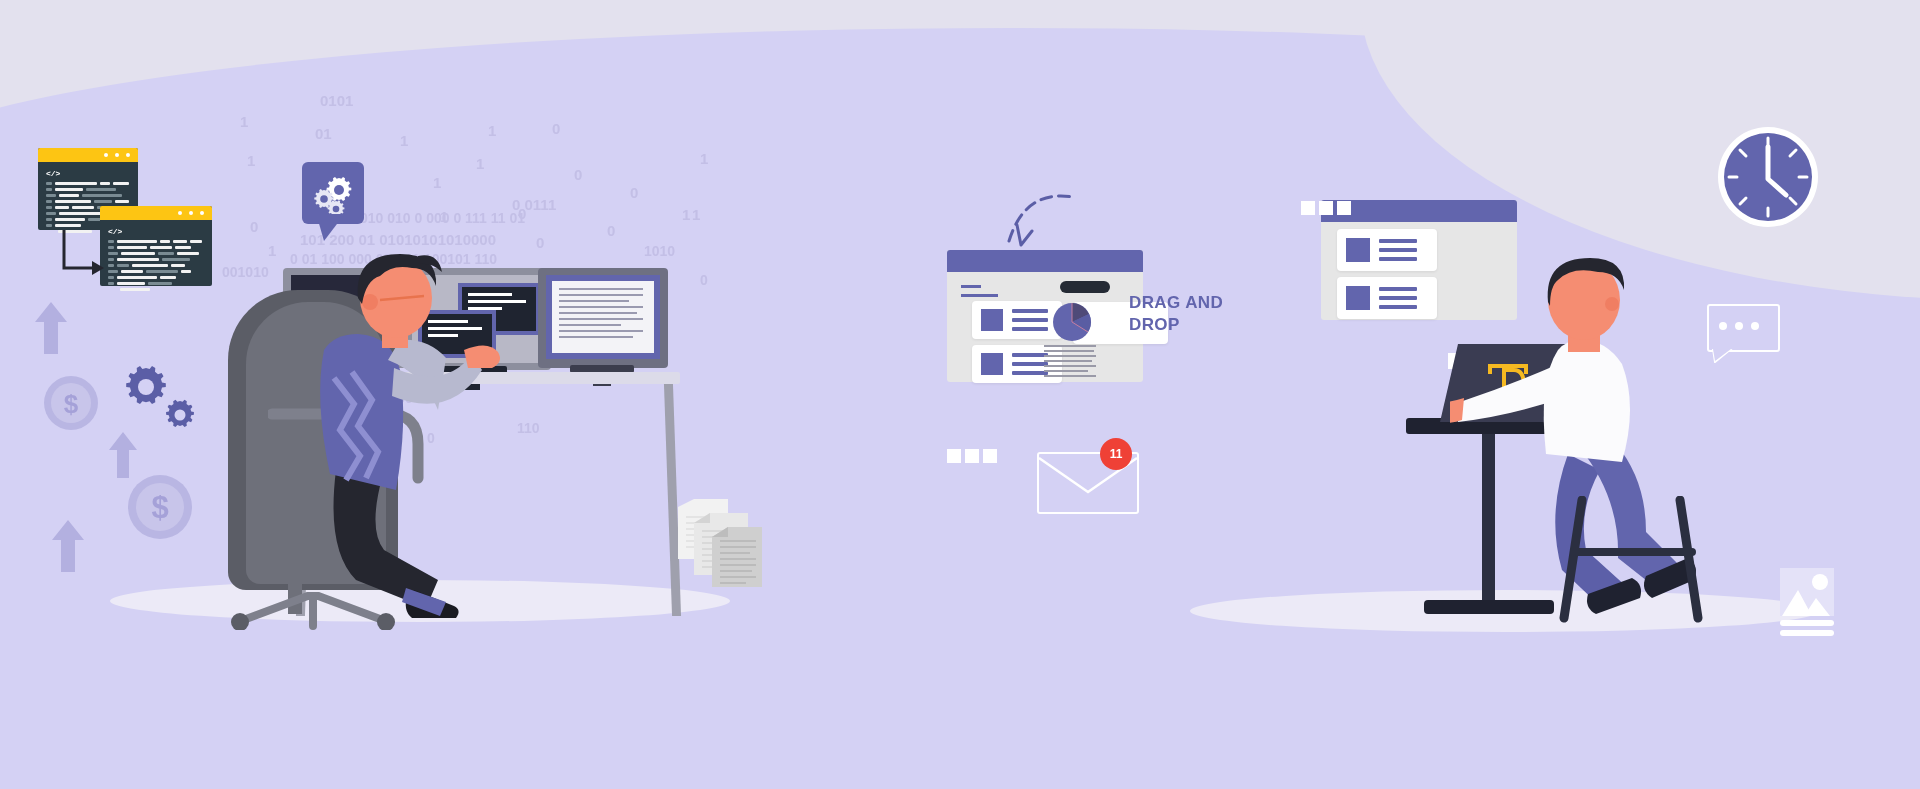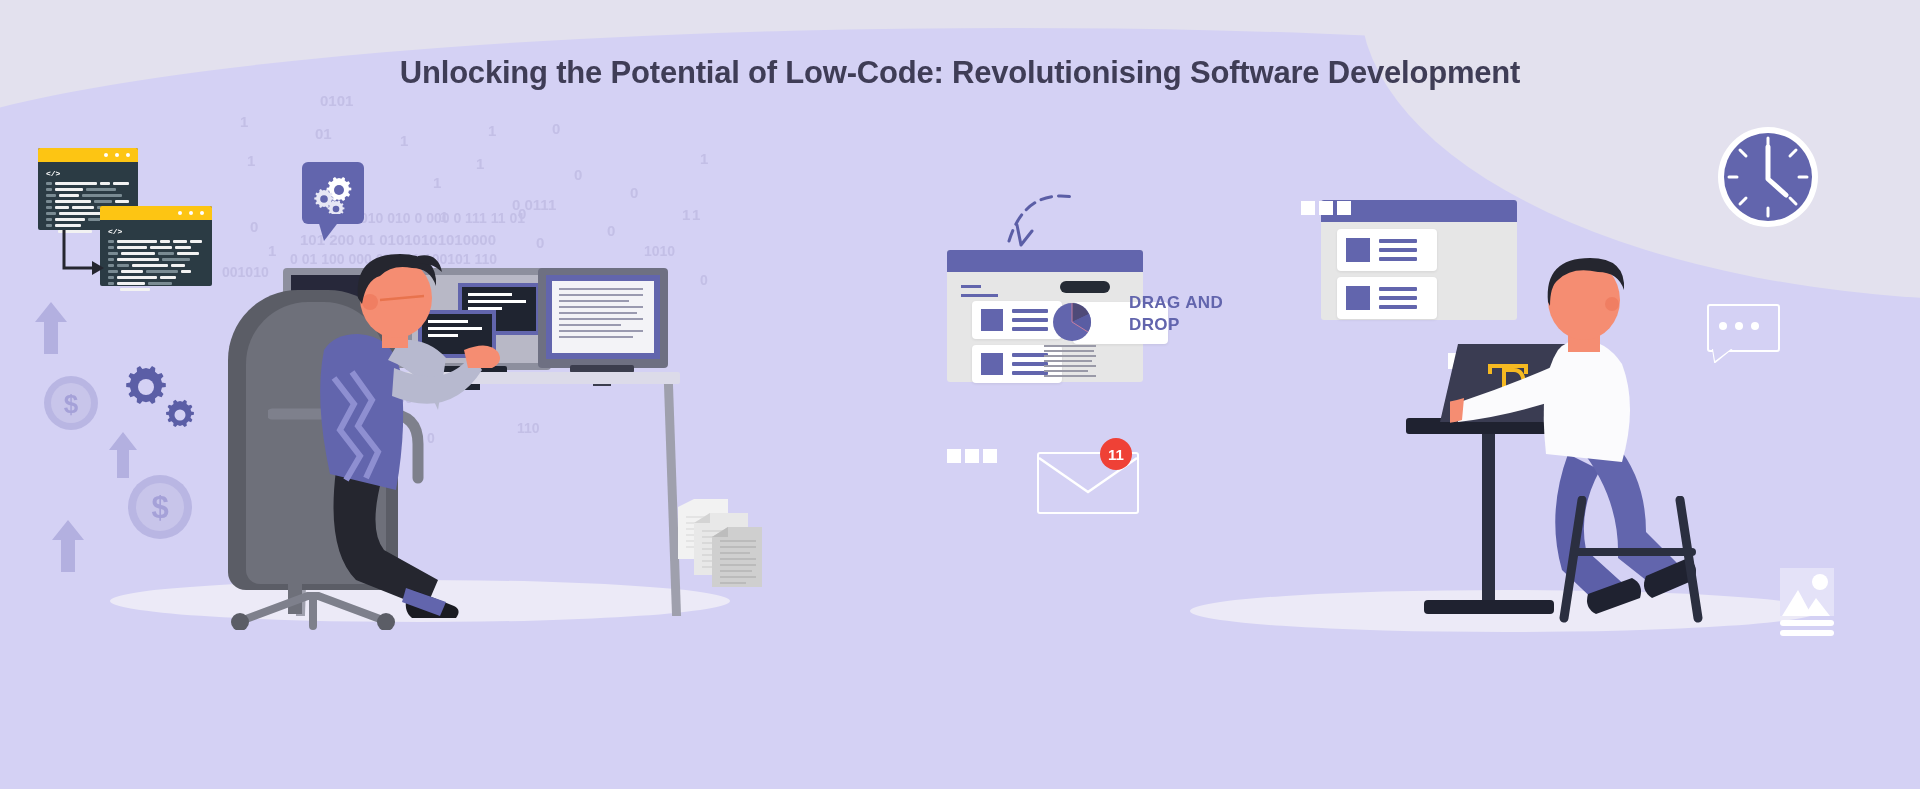--- a/index.html
+++ b/index.html
@@ -89,21 +89,20 @@
   .wsq { position: absolute; background: #fff; }
 </style>
 </head>
 <body>
 
 <div class="stage">
 
   <div class="blob-main"></div>
   <div class="blob-right"></div>
 
-  <div class="title">Unlocking the Potential of Low-Code: Revolutionising Software Development</div>
 
   <div>
     <div class="binary" style="left:320px;top:92px;font-size:15px;">0101</div>
     <div class="binary" style="left:240px;top:113px;font-size:15px;">1</div>
     <div class="binary" style="left:315px;top:125px;font-size:15px;">01</div>
     <div class="binary" style="left:400px;top:132px;font-size:15px;">1</div>
     <div class="binary" style="left:488px;top:122px;font-size:15px;">1</div>
     <div class="binary" style="left:552px;top:120px;font-size:15px;">0</div>
     <div class="binary" style="left:433px;top:174px;font-size:15px;">1</div>
     <div class="binary" style="left:476px;top:155px;font-size:15px;">1</div>
@@ -512,21 +511,21 @@
     <div class="wsq" style="left:1488px;top:353px;width:16px;height:16px;"></div>
   </div>
 
   <div class="abs" style="left:1037px;top:452px;width:102px;height:62px;">
     <div style="width:100%;height:100%;border:2px solid #fff;border-radius:3px;"></div>
     <svg style="position:absolute;left:0;top:0;width:102px;height:62px" viewBox="0 0 102 62">
       <path d="M2 6 L51 40 L100 6" stroke="#fff" stroke-width="2.5" fill="none"></path>
     </svg>
   </div>
   <div class="abs" style="left:1100px;top:438px;width:32px;height:32px;border-radius:50%;background:#ef4136;
-              display:flex;align-items:center;justify-content:center;color:#fff;font-size:15px;font-weight:bold;">
+              display:flex;align-items:center;justify-content:center;color:#fff;font-size:12px;font-weight:bold;">
     <span>11</span>
   </div>
 
   <svg class="abs" style="left:1716px;top:125px;width:104px;height:104px;" viewBox="0 0 104 104">
     <circle cx="52" cy="52" r="50" fill="#fff"></circle>
     <circle cx="52" cy="52" r="44" fill="#6265ad"></circle>
     <g stroke="#fff" stroke-width="3" stroke-linecap="round">
       <path d="M52 13 L52 21"></path>
         <path d="M52 83 L52 91"></path>
       <path d="M13 52 L21 52"></path>

